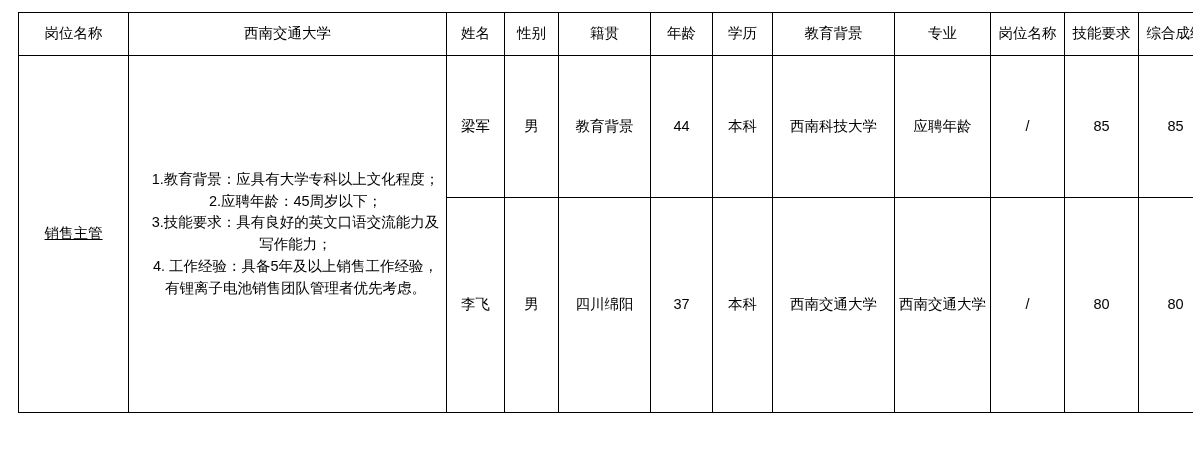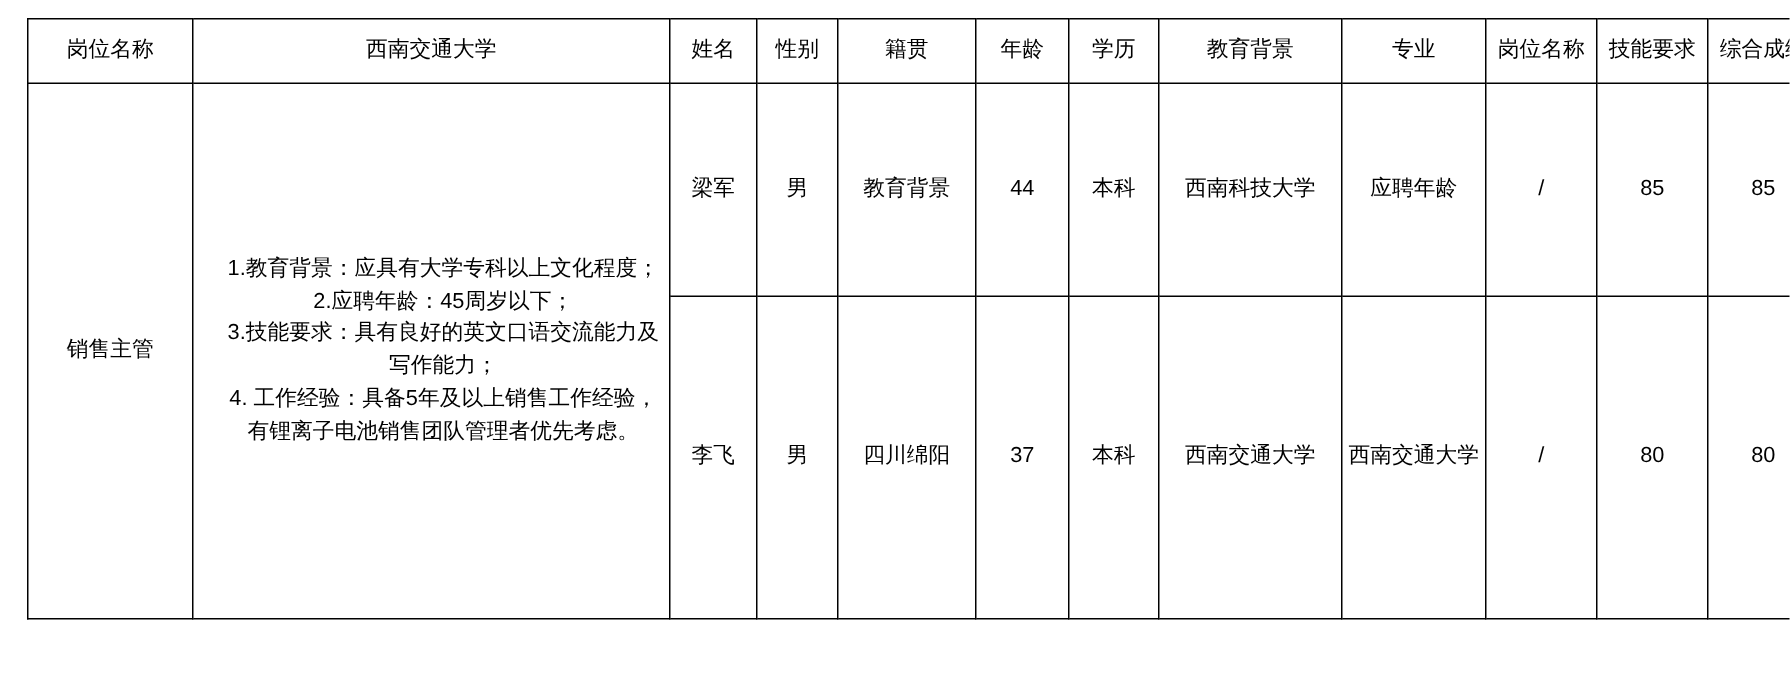--- a/index.html
+++ b/index.html
@@ -44,20 +44,21 @@
     vertical-align: top;
     padding: 10px 14px 10px 16px;
     font-size: 14.5px;
     line-height: 2.35;
   }
   td.req-cell p {
     margin: 0 0 0 16px;
   }
   td.post-name {
     font-size: 15px;
+    text-decoration: underline;
   }
   .row1 { height: 142px; }
   .row2 { height: 215px; }
   .wrap-two-line {
     line-height: 1.7;
   }
   
   col.c0 { width: 110px; }
   col.c1 { width: 318px; }
   col.c2 { width: 58px; }

